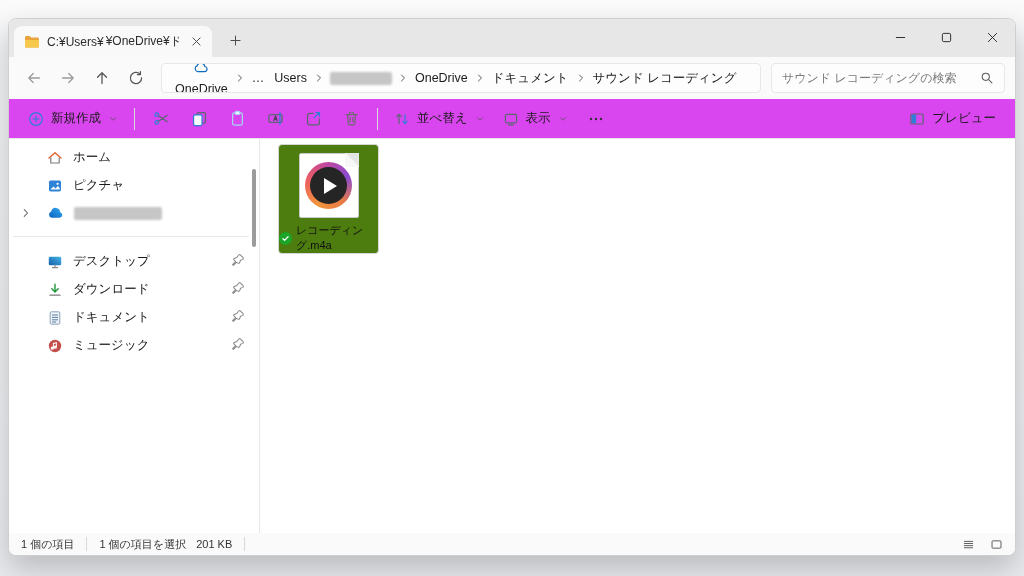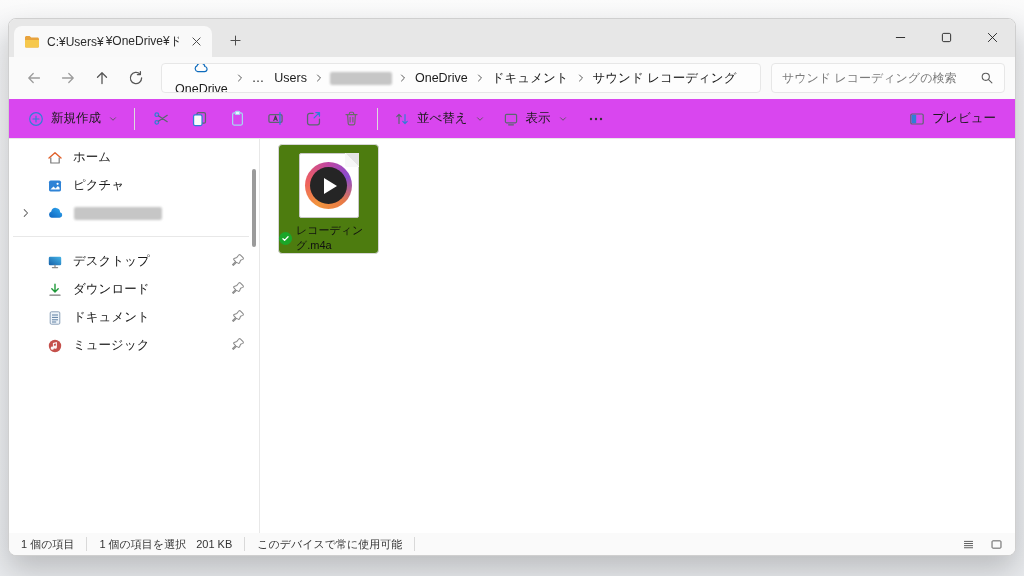--- a/index.html
+++ b/index.html
@@ -443,23 +443,20 @@
   </div>
 
   <div class="statusbar">
     <span class="st-field">
       <span>1 個の項目</span>
     </span>
     <span class="st-field">
       <span>1 個の項目を選択</span>
       <span>201 KB</span>
     </span>
-    <span class="st-field">
-      <span>このデバイスで常に使用可能</span>
-    </span>
     <span class="st-right">
       <span class="iconbtn st-view-btn">
         <svg width="13" height="13" viewBox="0 0 16 16">
             <path d="M2.5 4.2h11M2.5 6.8h11M2.5 9.4h11M2.5 12h11" stroke="#5a5a5a" stroke-width="1.2"></path>
           </svg>
       </span>
       <span class="iconbtn st-view-btn">
         <svg width="13" height="13" viewBox="0 0 16 16">
             <rect x="2.5" y="3.5" width="11" height="9" rx="1" fill="none" stroke="#5a5a5a" stroke-width="1.2"></rect>
           </svg>

